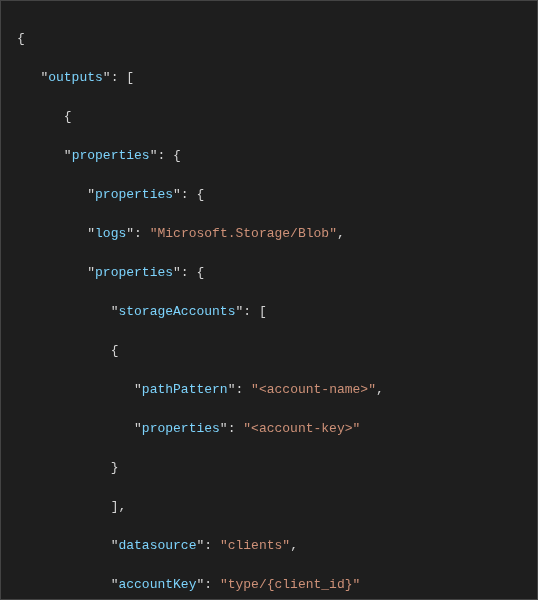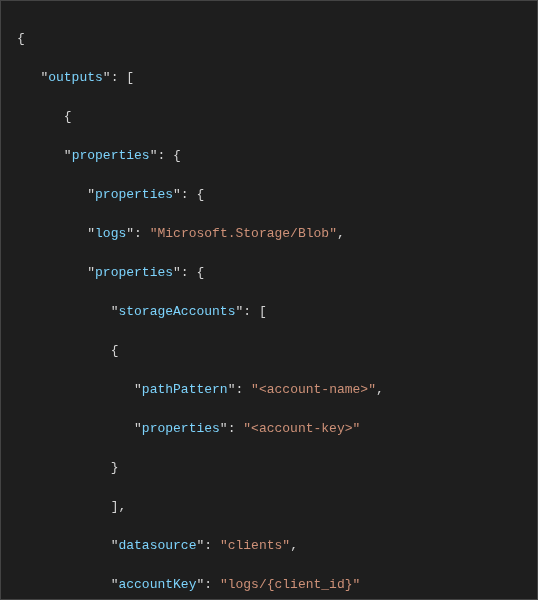--- a/index.html
+++ b/index.html
@@ -37,21 +37,21 @@
 <div class="line">         <span class="q">"</span><span class="key">properties</span><span class="q">"</span><span class="colon">:</span> <span class="brace">{</span></div>
 <div class="line">         <span class="q">"</span><span class="key">logs</span><span class="q">"</span><span class="colon">:</span> <span class="string">"<span>Microsoft.Storage/Blob</span>"</span><span class="comma">,</span></div>
 <div class="line">         <span class="q">"</span><span class="key">properties</span><span class="q">"</span><span class="colon">:</span> <span class="brace">{</span></div>
 <div class="line">            <span class="q">"</span><span class="key">storageAccounts</span><span class="q">"</span><span class="colon">:</span> <span class="bracket">[</span></div>
 <div class="line">            <span class="brace">{</span></div>
 <div class="line">               <span class="q">"</span><span class="key">pathPattern</span><span class="q">"</span><span class="colon">:</span> <span class="string">"<span>&lt;account-name&gt;</span>"</span><span class="comma">,</span></div>
 <div class="line">               <span class="q">"</span><span class="key">properties</span><span class="q">"</span><span class="colon">:</span> <span class="string">"<span>&lt;account-key&gt;</span>"</span></div>
 <div class="line">            <span class="brace">}</span></div>
 <div class="line">            <span class="bracket">]</span><span class="comma">,</span></div>
 <div class="line">            <span class="q">"</span><span class="key">datasource</span><span class="q">"</span><span class="colon">:</span> <span class="string">"<span>clients</span>"</span><span class="comma">,</span></div>
-<div class="line">            <span class="q">"</span><span class="key">accountKey</span><span class="q">"</span><span class="colon">:</span> <span class="string">"<span>logs/{client_id}</span>"</span></div>
+<div class="line">            <span class="q">"</span><span class="key">accountKey</span><span class="q">"</span><span class="colon">:</span> <span class="string">"<span>type/{client_id}</span>"</span></div>
 
 
 
 
 
 
 
 
 
 

